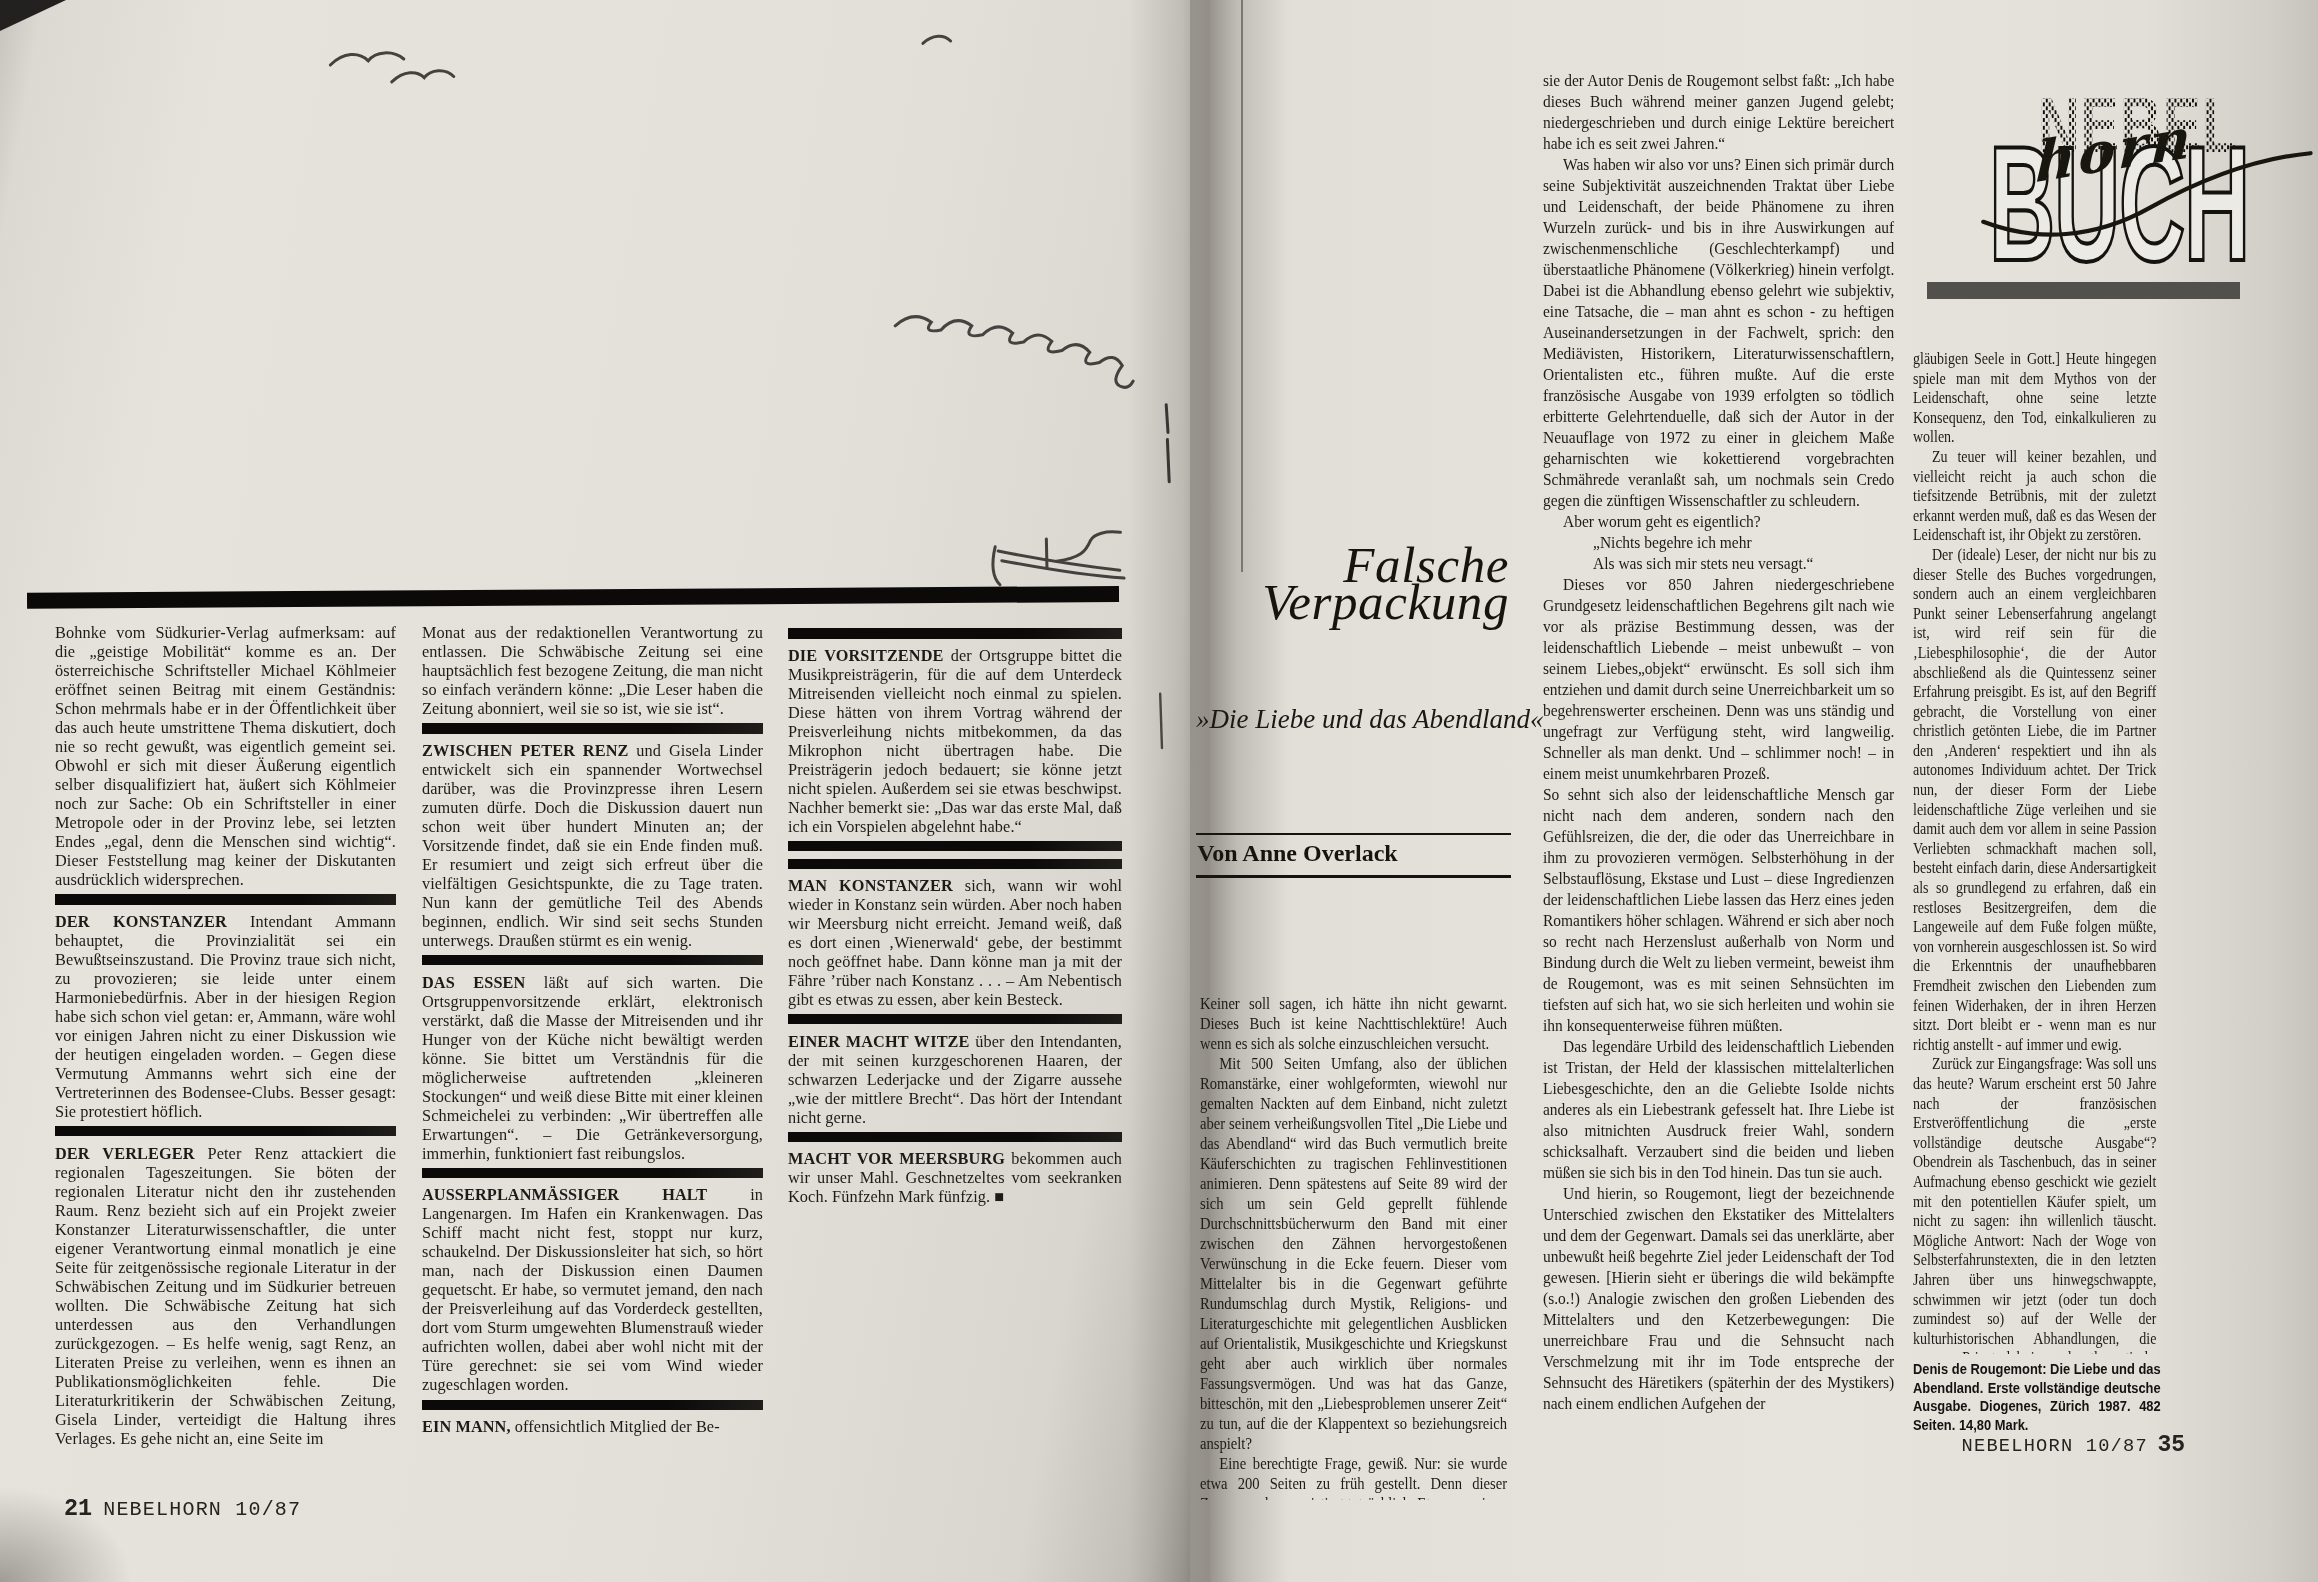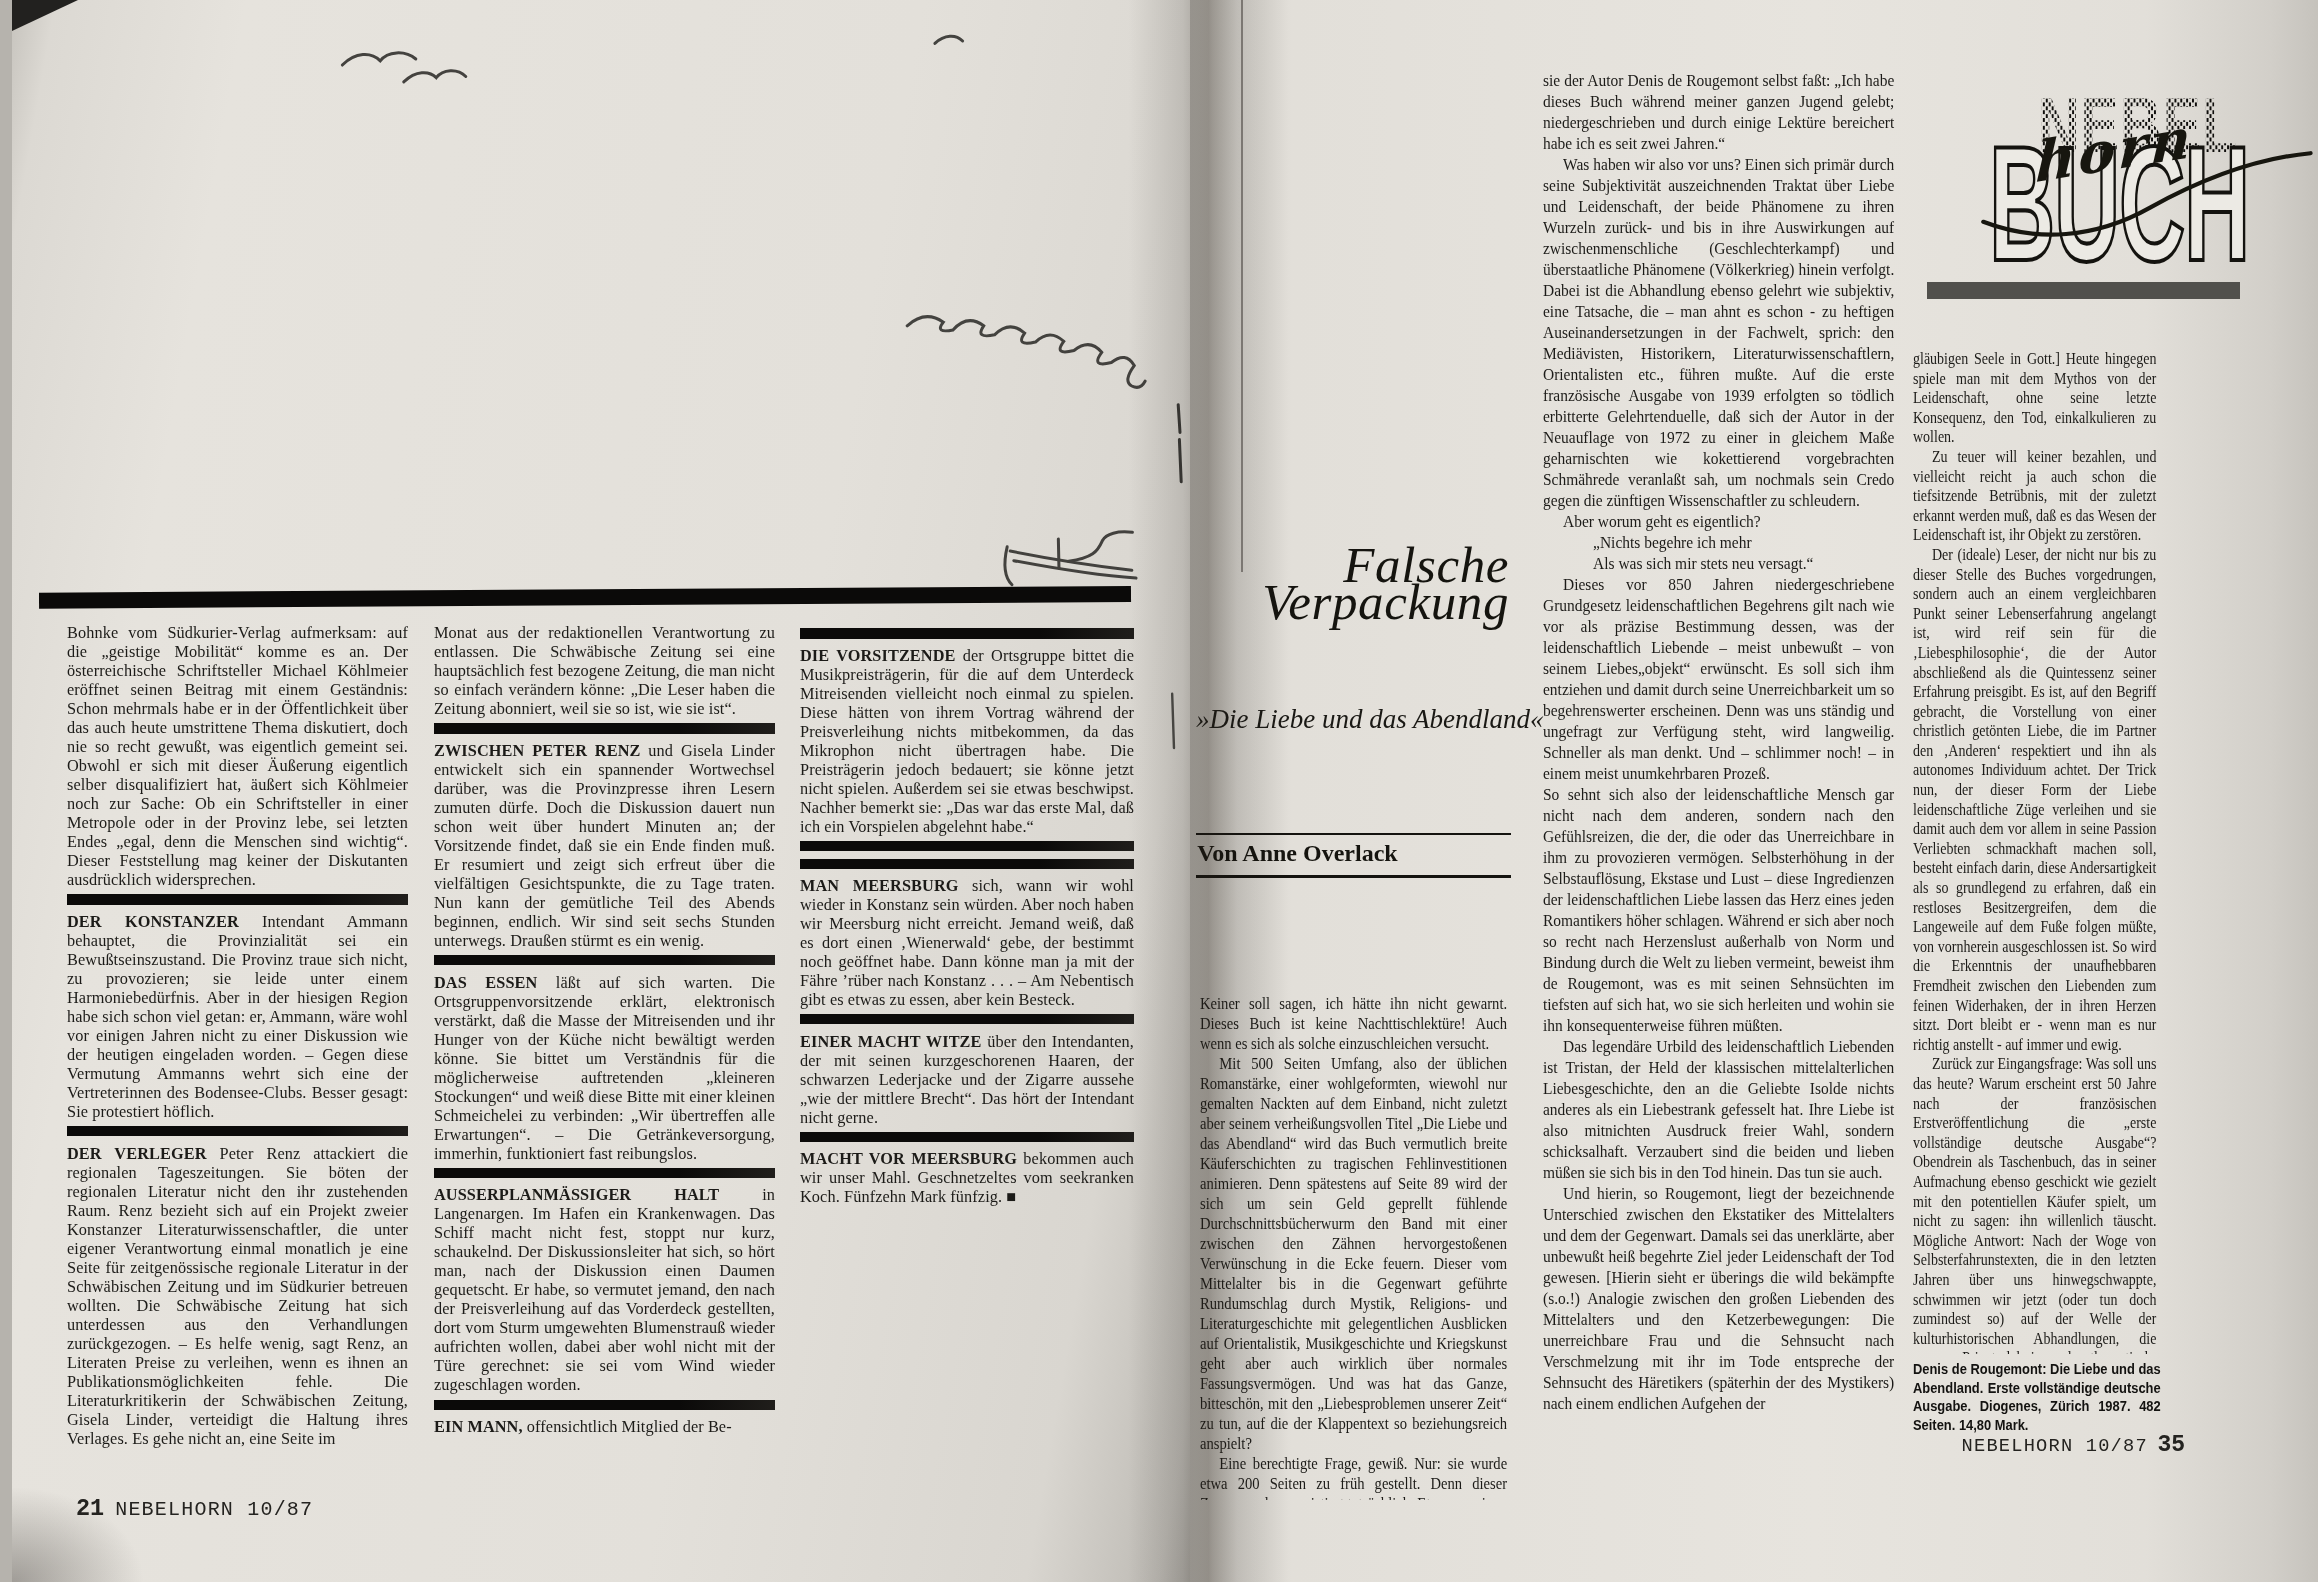--- a/index.html
+++ b/index.html
@@ -1,19 +1,19 @@
 <!DOCTYPE html>
 <html lang="de" style="font-size:9.6px"><head>
 <meta charset="utf-8">
 <title>NEBELHORN 10/87</title>
 <style>
   html,body{margin:0;padding:0;width:2319px;height:1582px;overflow:hidden;background:#b6b3ad;}
   .spread{position:absolute;left:0;top:0;width:2319px;height:1582px;font-family:"Liberation Serif","DejaVu Serif",serif;color:#1c1b18;}
   .page{position:absolute;top:0;height:1582px;}
-  .page-left{left:12px;width:1190px;background:linear-gradient(100deg,#c6c3bd 0%,#dcd9d3 3%,#e6e3dd 16%,#e3e0da 62%,#d9d6d0 88%,#beBBb5 97%,#a9a6a0 100%);}
+  .page-left{left:0;width:1190px;background:linear-gradient(100deg,#c6c3bd 0%,#dcd9d3 3%,#e6e3dd 16%,#e3e0da 62%,#d9d6d0 88%,#beBBb5 97%,#a9a6a0 100%);}
   .page-right{left:1190px;width:1129px;background:linear-gradient(to right,#b5b2ac 0%,#d3d0ca 2%,#e2dfd9 9%,#e7e4de 55%,#e2dfd9 84%,#d2cfc9 95%,#c3c0ba 100%);padding-left:8px;}
   .gutter{position:absolute;left:1128px;top:0;width:161px;height:1582px;background:linear-gradient(to right,rgba(20,16,12,0) 0%,rgba(20,16,12,.14) 34%,rgba(35,28,20,.34) 50%,rgba(20,16,12,.12) 68%,rgba(20,16,12,0) 100%);pointer-events:none;}
   .fold-line{position:absolute;left:1241px;top:0;width:2.4px;height:572px;background:rgba(40,34,28,.45);filter:blur(0.6px);}
   .corner-dark{position:absolute;left:0;top:0;width:66px;height:31px;background:#22211f;clip-path:polygon(0 0,100% 0,0 100%);}
   .corner-shadow{position:absolute;left:0;bottom:0;width:133px;height:96px;background:radial-gradient(ellipse at 0% 100%,rgba(30,26,22,.35),rgba(30,26,22,0) 70%);}
 
   
   .col{position:absolute;overflow:hidden;text-align:justify;}
   .colL{top:623px;height:879px;font-size:16.3px;line-height:19px;letter-spacing:0.1px;}
   #colL1{left:55px;width:341px;}
@@ -103,21 +103,21 @@
         <div class="rule"></div>
         <p class="para ind0"><span class="lead">AUSSERPLANMÄSSIGER HALT</span> in Langenargen. Im Hafen ein Krankenwagen. Das Schiff macht nicht fest, stoppt nur kurz, schaukelnd. Der Diskussionsleiter hat sich, so hört man, nach der Diskussion einen Daumen gequetscht. Er habe, so vermutet jemand, den nach der Preisverleihung auf das Vorderdeck gestellten, dort vom Sturm umgewehten Blumenstrauß wieder aufrichten wollen, dabei aber wohl nicht mit der Türe gerechnet: sie sei vom Wind wieder zugeschlagen worden.</p>
         <div class="rule"></div>
         <p class="para ind0"><span class="lead">EIN MANN,</span> offensichtlich Mitglied der Be-</p>
       </div>
     <div id="colL3" class="col colL">
         <div class="rule"></div>
         <p class="para ind0"><span class="lead">DIE VORSITZENDE</span> der Ortsgruppe bittet die Musikpreisträgerin, für die auf dem Unterdeck Mitreisenden vielleicht noch einmal zu spielen. Diese hätten von ihrem Vortrag während der Preisverleihung nichts mitbekommen, da das Mikrophon nicht übertragen habe. Die Preisträgerin jedoch bedauert; sie könne jetzt nicht spielen. Außerdem sei sie etwas beschwipst. Nachher bemerkt sie: „Das war das erste Mal, daß ich ein Vorspielen abgelehnt habe.“</p>
         <div class="rule"></div>
         <div class="rule"></div>
-        <p class="para ind0"><span class="lead">MAN MEERSBURG</span> sich, wann wir wohl wieder in Konstanz sein würden. Aber noch haben wir Meersburg nicht erreicht. Jemand weiß, daß es dort einen ‚Wienerwald‘ gebe, der bestimmt noch geöffnet habe. Dann könne man ja mit der Fähre ’rüber nach Konstanz . . . – Am Nebentisch gibt es etwas zu essen, aber kein Besteck.</p>
+        <p class="para ind0"><span class="lead">MAN KONSTANZER</span> sich, wann wir wohl wieder in Konstanz sein würden. Aber noch haben wir Meersburg nicht erreicht. Jemand weiß, daß es dort einen ‚Wienerwald‘ gebe, der bestimmt noch geöffnet habe. Dann könne man ja mit der Fähre ’rüber nach Konstanz . . . – Am Nebentisch gibt es etwas zu essen, aber kein Besteck.</p>
         <div class="rule"></div>
         <p class="para ind0"><span class="lead">EINER MACHT WITZE</span> über den Intendanten, der mit seinen kurzgeschorenen Haaren, der schwarzen Lederjacke und der Zigarre aussehe „wie der mittlere Brecht“. Das hört der Intendant nicht gerne.</p>
         <div class="rule"></div>
         <p class="para ind0"><span class="lead">MACHT VOR MEERSBURG</span> bekommen auch wir unser Mahl. Geschnetzeltes vom seekranken Koch. Fünfzehn Mark fünfzig.  ■</p>
       </div>
 
     <div class="footer footer-left">
       <span class="pagenum">21</span><span>NEBELHORN 10/87</span>
     </div>
   </div>

